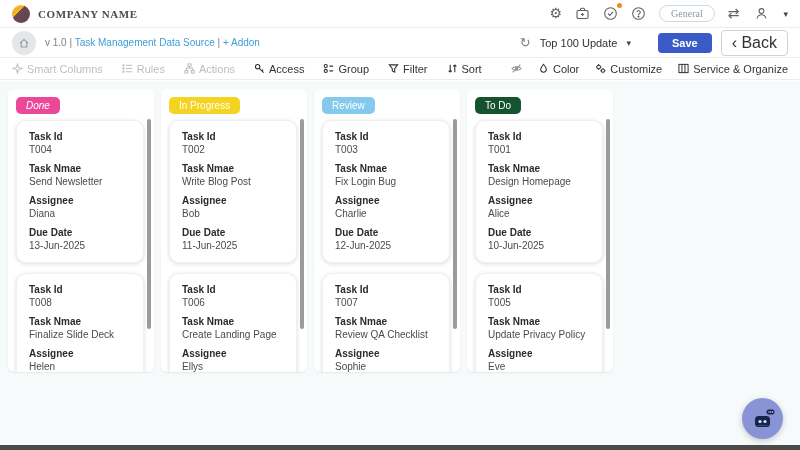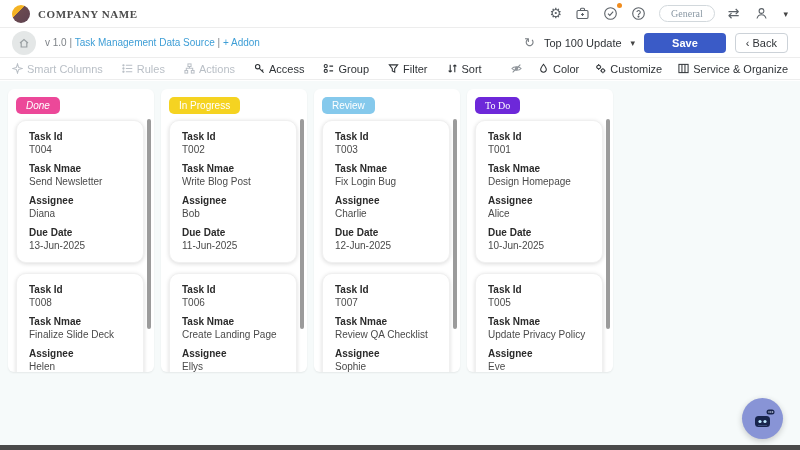--- a/index.html
+++ b/index.html
@@ -21,22 +21,22 @@
 
   
   .header { height:30px; background:#fff; border-bottom:1px solid #ededed; display:flex; align-items:center; padding:0 12px; }
   .home-circ { width:24px; height:24px; border-radius:50%; background:#e4e7e7; display:flex; align-items:center; justify-content:center; margin-right:9px; color:#9aa0a3; }
   .h-title { font-size:12px; font-weight:700; color:#222; line-height:1.25; }
   .h-sub { font-size:10px; color:#7d8287; line-height:1.2; }
   .h-sub .lnk { color:#3e9ed6; cursor:pointer; }
   .header-right { margin-left:auto; display:flex; align-items:center; gap:9px; }
   .refresh-ic { font-size:13px; color:#7d8287; }
   .records { font-size:11px; color:#2f3337; }
-  .btn-save { background:#3a5bc7; color:#fff; font-size:11px; font-weight:700; border:none; border-radius:4px; padding:4px 28px; cursor:pointer; }
-  .btn-back { background:#fff; color:#2f3337; font-size:11px; border:1px solid #ccd2d8; border-radius:4px; padding:3px 10px; cursor:pointer; }
+  .btn-save { background:#3a5bc7; color:#fff; font-size:11px; font-weight:700; border:none; border-radius:4px; padding:4px 14px; cursor:pointer;margin-left:18px; }
+  .btn-back { background:#fff; color:#2f3337; font-size:16px; border:1px solid #ccd2d8; border-radius:4px; padding:3px 10px; cursor:pointer; }
 
   
   .toolbar { height:22px; background:#fff; border-bottom:1px solid #ededed; display:flex; align-items:center; padding:0 12px; font-size:11px; }
   .tool-item { display:flex; align-items:center; gap:4px; margin-right:19px; cursor:pointer; white-space:nowrap; }
   .tool-item svg { width:11px; height:11px; }
   .t-dis { color:#b9bfc6; }
   .t-en { color:#2f3337; }
   .toolbar-right { margin-left:auto; display:flex; align-items:center; gap:16px; }
   .toolbar-right .tool-item { margin-right:0; }
   .eye-off { color:#8a9096; }
@@ -315,21 +315,21 @@
       <div class="fld">
           <div class="flabel">Assignee</div>
           <div class="fvalue">Sophie</div>
         </div>
 
     </div>
     <div class="kscroll"></div>
   </div>
 
   <div class="kcol">
-    <span class="kbadge" style="background: #6d28d9; font-family: Liberation Serif, serif;">To Do</span>
+    <span class="kbadge" style="background: #14532d;">To Do</span>
     <div class="kcard">
       <div class="fld">
           <div class="flabel">Task Id</div>
           <div class="fvalue">T001</div>
         </div>
       <div class="fld">
           <div class="flabel">Task Nmae</div>
           <div class="fvalue">Design Homepage</div>
         </div>
       <div class="fld">

